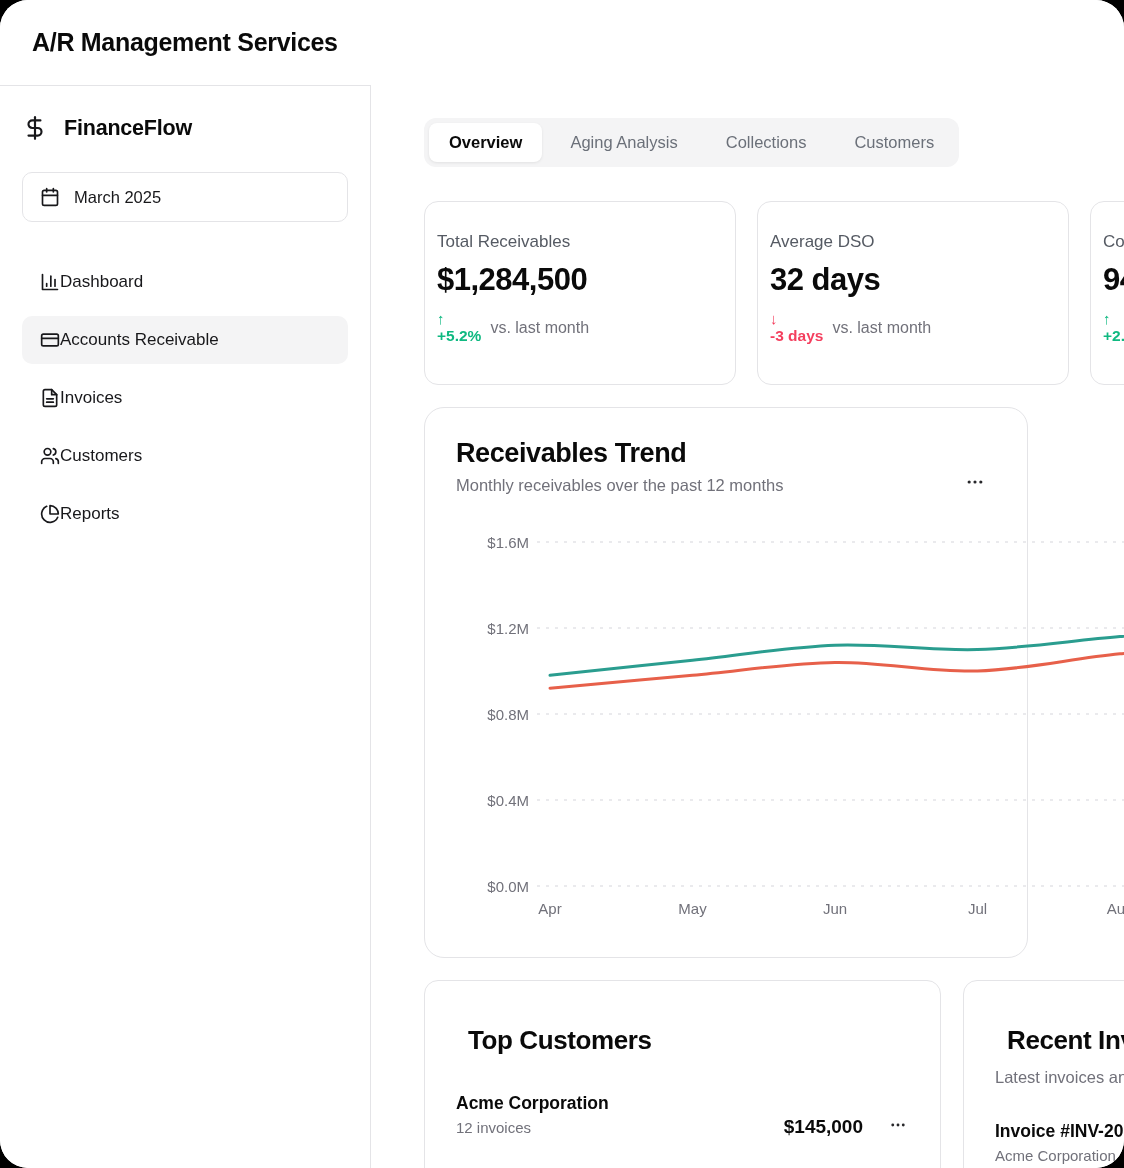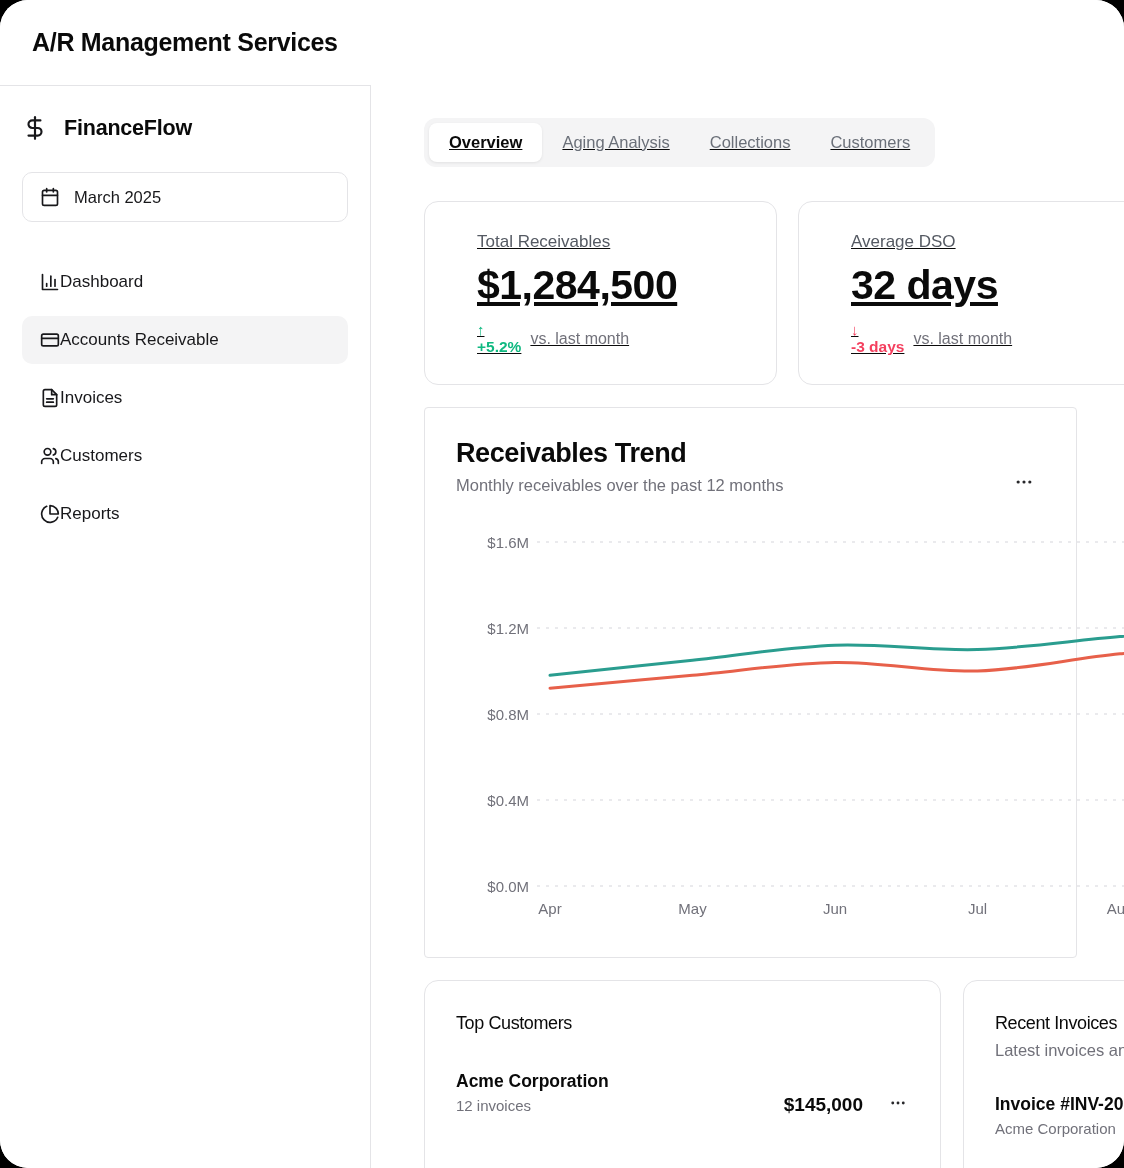--- a/index.html
+++ b/index.html
@@ -25,53 +25,53 @@
   .nav-item {
     display:flex; align-items:center; height:48px; padding:0 18px; border:none; background:transparent;
     border-radius:10px; font-family:inherit; font-size:17px; font-weight:500; color:#18181b; cursor:pointer; text-align:left;
   }
   .nav-item.active { background:#f4f4f5; }
   .icon { display:inline-flex; align-items:center; justify-content:center; color:#18181b; flex:none; }
   
   .main { overflow:visible; }
   .main-inner { width:1720px; padding:33px 0 0 53px; box-sizing:border-box; }
   
-  .tabs-bar { display:inline-flex; align-items:center; background:#f4f4f5; border-radius:12px; padding:5px; gap:0;text-decoration:underline; }
+  .tabs-bar { display:inline-flex; align-items:center; background:#f4f4f5; border-radius:12px; padding:5px; gap:8px; }
   .tab {
     border:none; background:transparent; font-family:inherit; font-size:16.5px; font-weight:500; color:#6b7079;
     padding:10px 20px; border-radius:8px; cursor:pointer; white-space:nowrap;
   }
   .tab.active { background:#fff; color:#0a0a0a; font-weight:600; box-shadow:0 1px 3px rgba(0,0,0,0.08); }
   
   .stats-row { display:flex; gap:21px; margin-top:34px; }
   .card { background:#fff; border:1px solid #e4e4e7; border-radius:14px; box-sizing:border-box; }
-  .stat-card { width:353px; height:184px; padding:30px 52px; flex:none;text-decoration:underline; }
+  .stat-card { width:312px; height:184px; padding:30px 12px; flex:none; }
   .stat-label { font-size:17px; color:#555a63; }
-  .stat-value { font-size:41px; font-weight:700; letter-spacing:-0.5px; margin-top:10px; }
+  .stat-value { font-size:31px; font-weight:700; letter-spacing:-0.5px; margin-top:10px; }
   .trend-row { display:flex; align-items:center; gap:9px; margin-top:12px; }
   .delta { display:flex; flex-direction:column; align-items:flex-start; line-height:1.15; font-size:15.5px; font-weight:600; }
   .delta.up { color:#10b981; }
   .delta.down { color:#f43f5e; }
   .delta .arrow { font-size:15px; }
   .muted { color:#71717a; }
   .vs-text { font-size:16px; }
   
-  .chart-card { position:relative; width:653px; margin-top:22px; padding:30px 30px 29px 31px; border-radius:4px; overflow:visible; }
+  .chart-card { position:relative; width:604px; margin-top:22px; padding:30px 30px 29px 31px; border-radius:20px; overflow:visible; }
   .card-title-lg { font-size:27px; font-weight:700; letter-spacing:-0.4px; margin:0; }
   .card-subtitle { font-size:16.5px; color:#71717a; margin-top:7px; }
   .card-menu {
     position:absolute; top:62px; right:40px; border:none; background:transparent; padding:2px; cursor:pointer; color:#27272a;
   }
   .trend-chart-wrap { margin-top:3px; }
   #trend-svg { display:block; overflow:visible; }
   #trend-svg text { font:15px "Liberation Sans","DejaVu Sans",sans-serif; fill:#71717a; }
   
   .bottom-row { display:flex; gap:22px; margin-top:22px; }
   .bottom-card { width:517px; min-height:360px; padding:32px 31px; flex:none; border-radius:14px; }
-  .card-title-md { font-size:18px; font-weight:400; letter-spacing:-0.4px; margin:0; }
+  .card-title-md { font-size:26px; font-weight:700; letter-spacing:-0.4px; margin:12px; }
   .list-row { display:flex; justify-content:space-between; align-items:center; margin-top:34px; }
   .row-name { font-size:17.5px; font-weight:600; }
   .row-detail { font-size:15px; color:#71717a; margin-top:5px; }
   .row-right { display:flex; align-items:center; gap:24px;margin-top:24px; }
   .row-amount { font-size:19px; font-weight:600; }
   .row-menu { border:none; background:transparent; padding:2px; cursor:pointer; color:#27272a; }
 </style>
 </head>
 <body>
 

